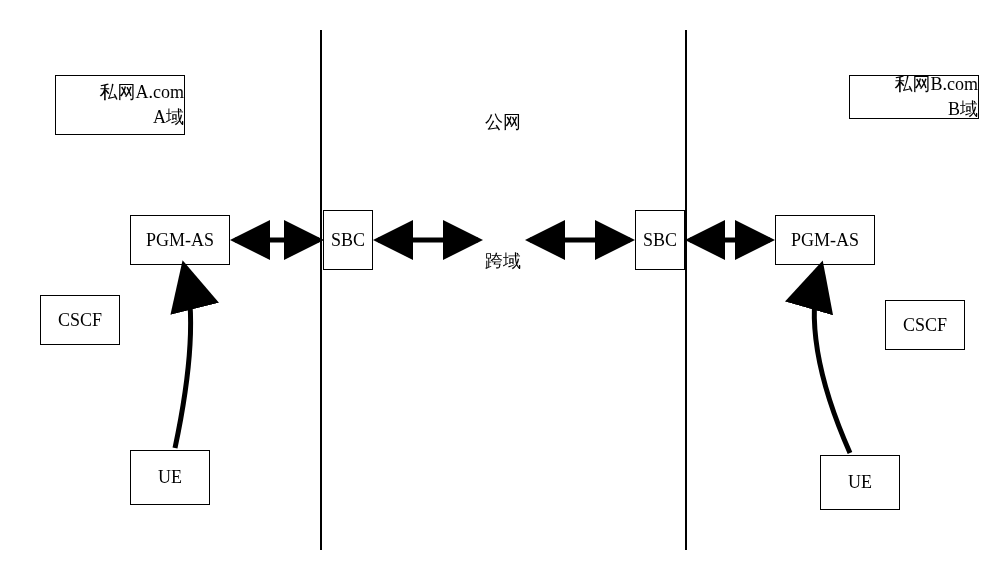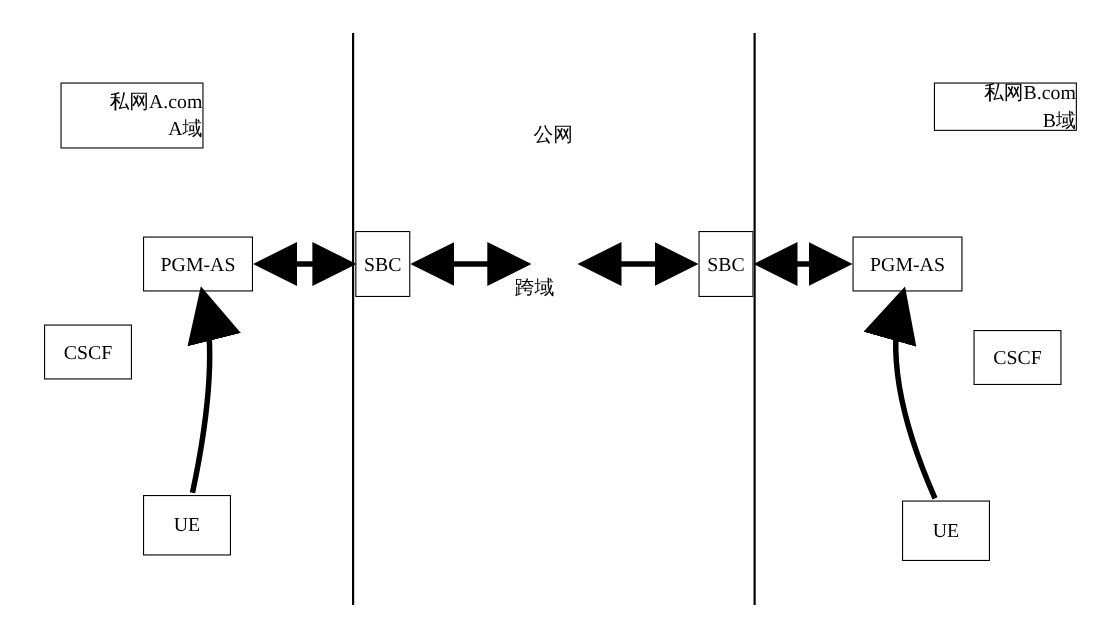--- a/index.html
+++ b/index.html
@@ -80,21 +80,21 @@
 <div class="box" style="left: 775px; top: 215px; width: 100px; height: 50px;">PGM-AS</div>
 
 <div class="box" style="left: 40px; top: 295px; width: 80px; height: 50px;">CSCF</div>
 
 <div class="box" style="left: 885px; top: 300px; width: 80px; height: 50px;">CSCF</div>
 
 <div class="box" style="left: 130px; top: 450px; width: 80px; height: 55px;">UE</div>
 
 <div class="box" style="left: 820px; top: 455px; width: 80px; height: 55px;">UE</div>
 
-<div class="public-label" style="left: 468px; top: 229px;">跨域</div>
+<div class="public-label" style="left: 485px; top: 229px;">跨域</div>
 
 <svg width="1000" height="584">
   <defs>
     <marker id="arrow-start" markerWidth="8" markerHeight="8" refX="1" refY="4" orient="auto">
       <polygon points="8,0 0,4 8,8" fill="#000"></polygon>
     </marker>
     <marker id="arrow-end" markerWidth="8" markerHeight="8" refX="7" refY="4" orient="auto">
       <polygon points="0,0 8,4 0,8" fill="#000"></polygon>
     </marker>
     <marker id="arrow-end-big" markerWidth="10" markerHeight="10" refX="8" refY="5" orient="auto">

